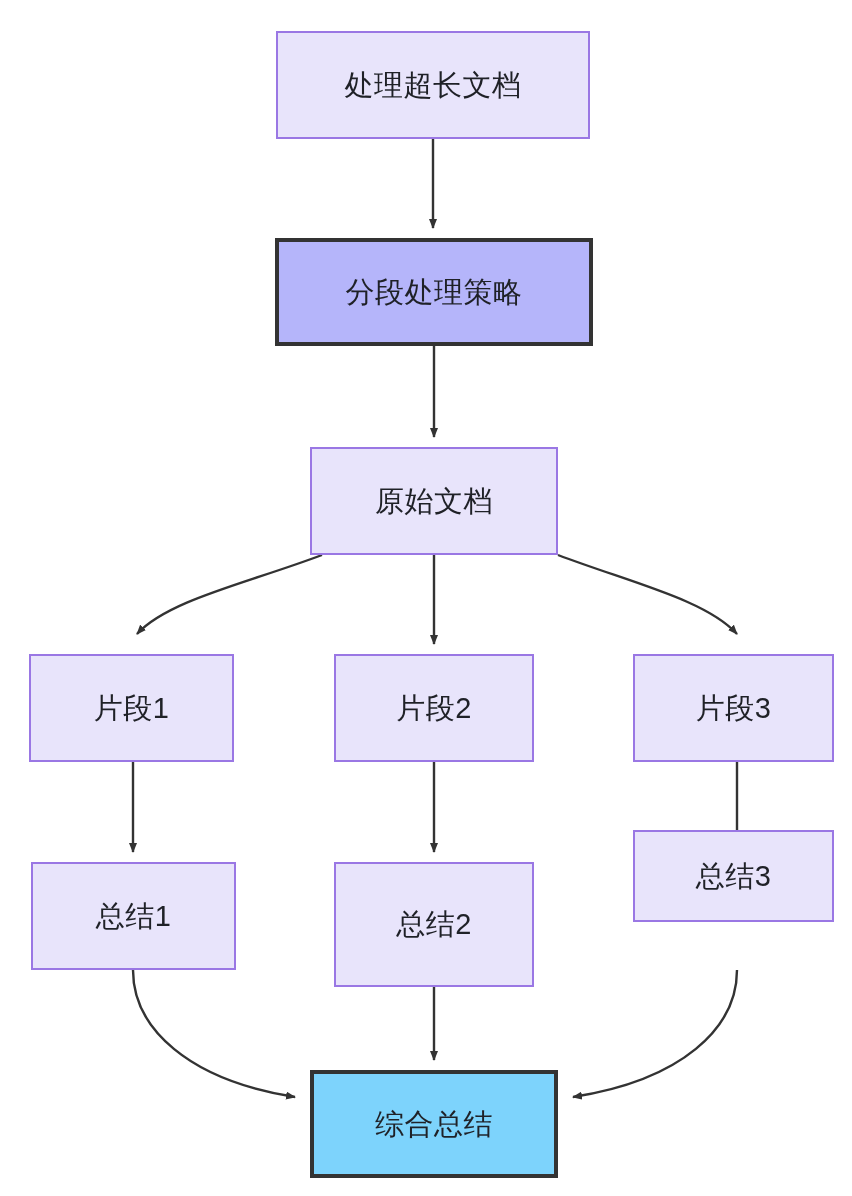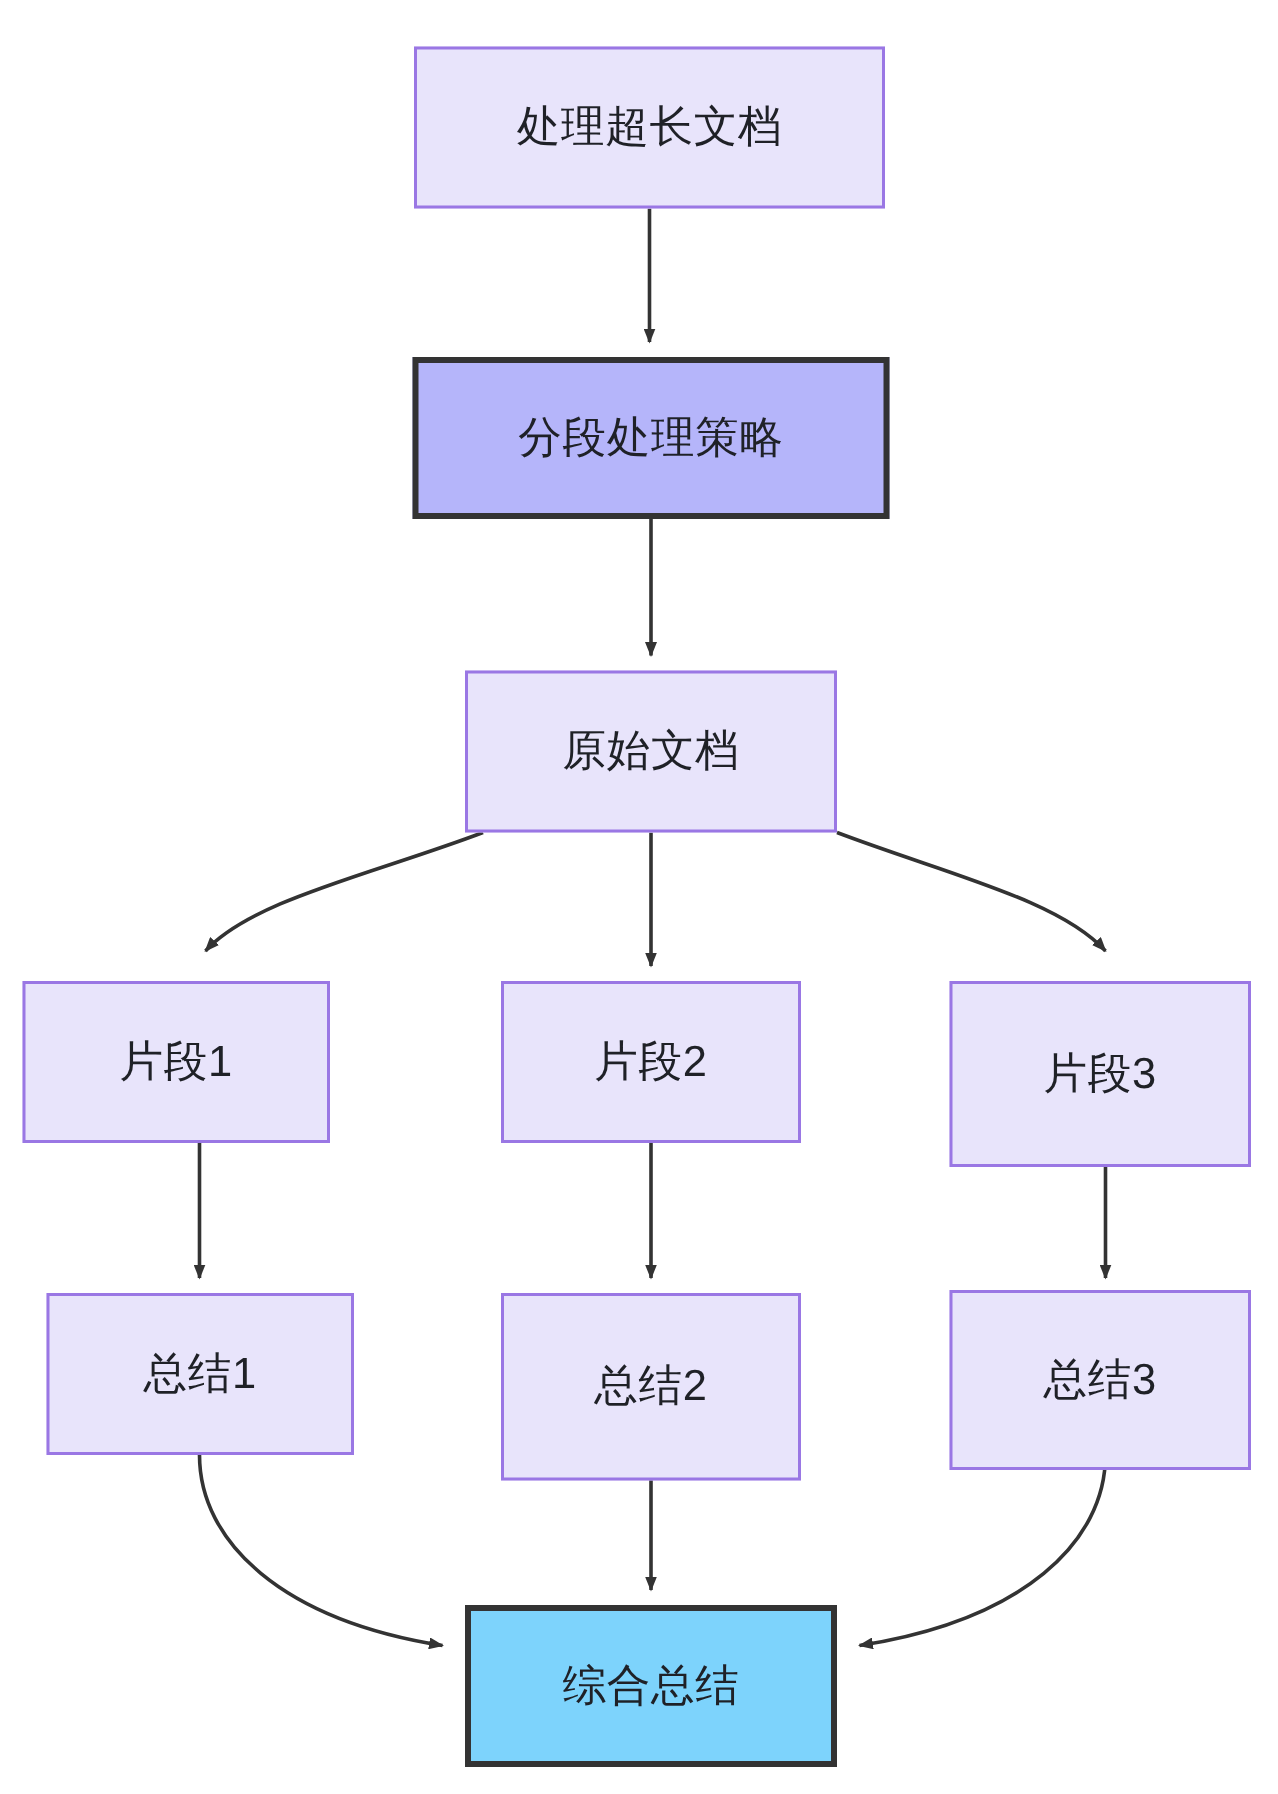--- a/index.html
+++ b/index.html
@@ -96,41 +96,41 @@
   </div>
 
   <div class="node style-default" style="left:310px; top:447px; width:248px; height:108px;">
     <span class="node-label">原始文档</span>
   </div>
 
   <div class="node style-highlight" style="left:275px; top:238px; width:318px; height:108px;">
     <span class="node-label">分段处理策略</span>
   </div>
 
-  <div class="node style-default" style="left:15px; top:654px; width:205px; height:108px;align-items:center;">
+  <div class="node style-default" style="left:29px; top:654px; width:205px; height:108px;align-items:center;">
     <span class="node-label">片段1</span>
   </div>
 
   <div class="node style-default" style="left:334px; top:654px; width:200px; height:108px;align-items:center;">
     <span class="node-label">片段2</span>
   </div>
 
-  <div class="node style-default" style="left:633px; top:654px; width:201px; height:124px;">
+  <div class="node style-default" style="left:633px; top:654px; width:201px; height:108px;">
     <span class="node-label">片段3</span>
   </div>
 
   <div class="node style-default" style="left:31px; top:862px; width:205px; height:108px;">
     <span class="node-label">总结1</span>
   </div>
 
   <div class="node style-default" style="left:334px; top:862px; width:200px; height:125px;">
     <span class="node-label">总结2</span>
   </div>
 
-  <div class="node style-default" style="left:633px; top:860px; width:201px; height:120px;">
+  <div class="node style-default" style="left:633px; top:830px; width:201px; height:92px;">
     <span class="node-label">总结3</span>
   </div>
 
   <div class="node style-terminal" style="left:310px; top:1070px; width:248px; height:108px;">
     <span class="node-label">综合总结</span>
   </div>
 
 </div>
 
 </body></html>

